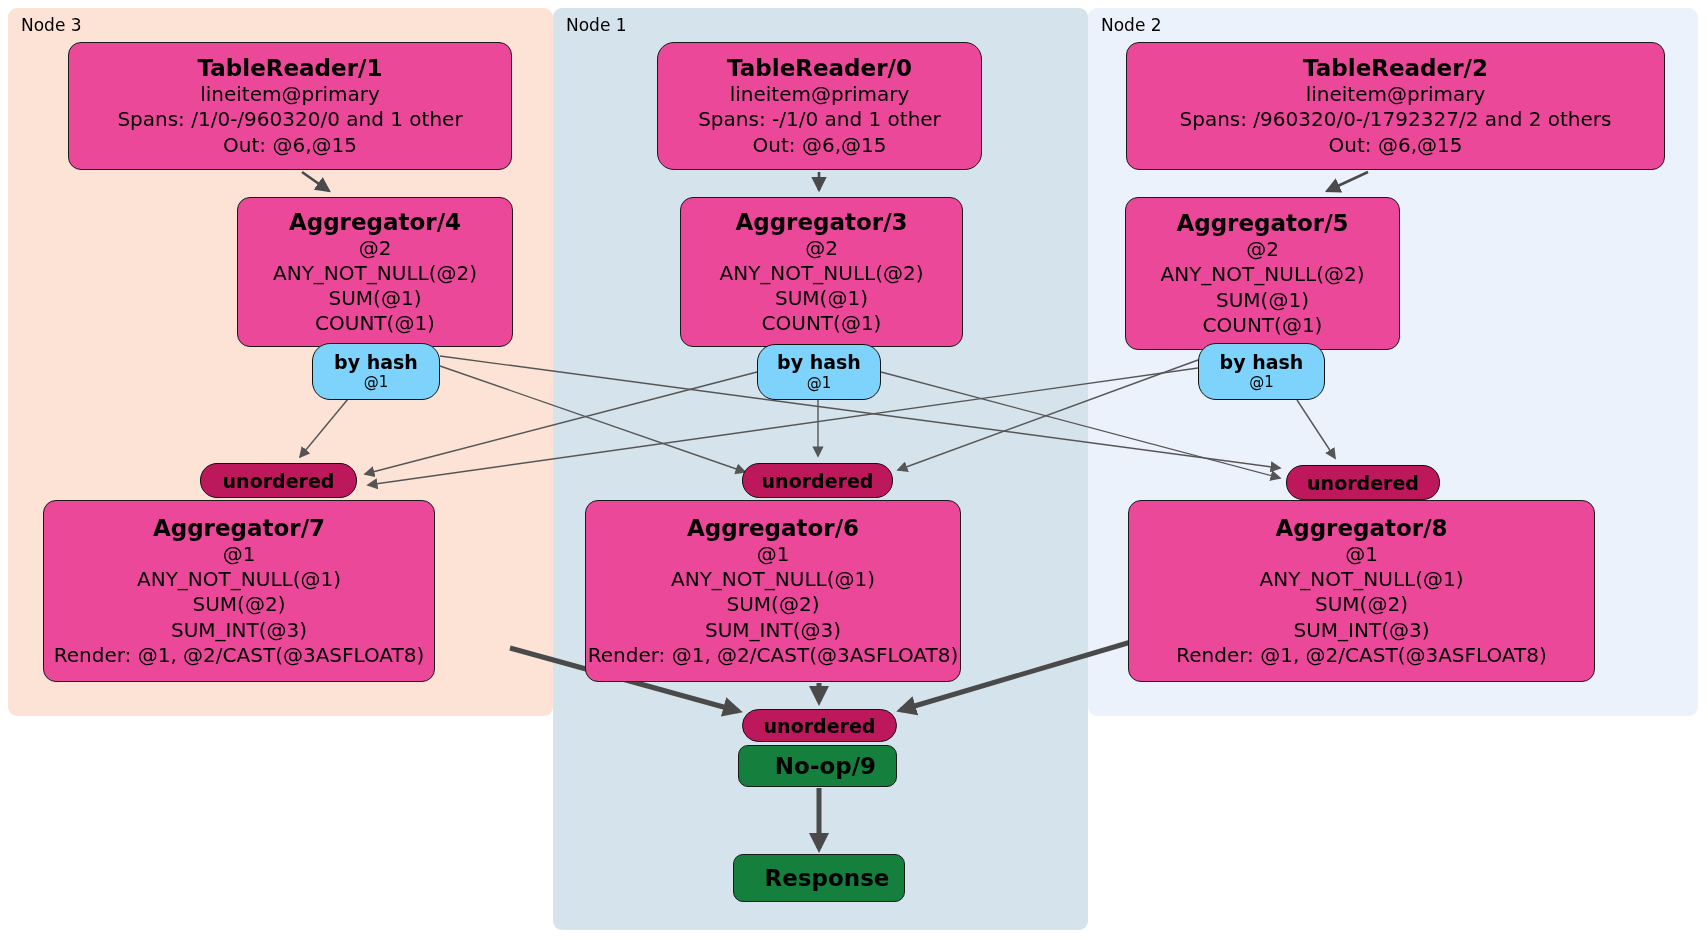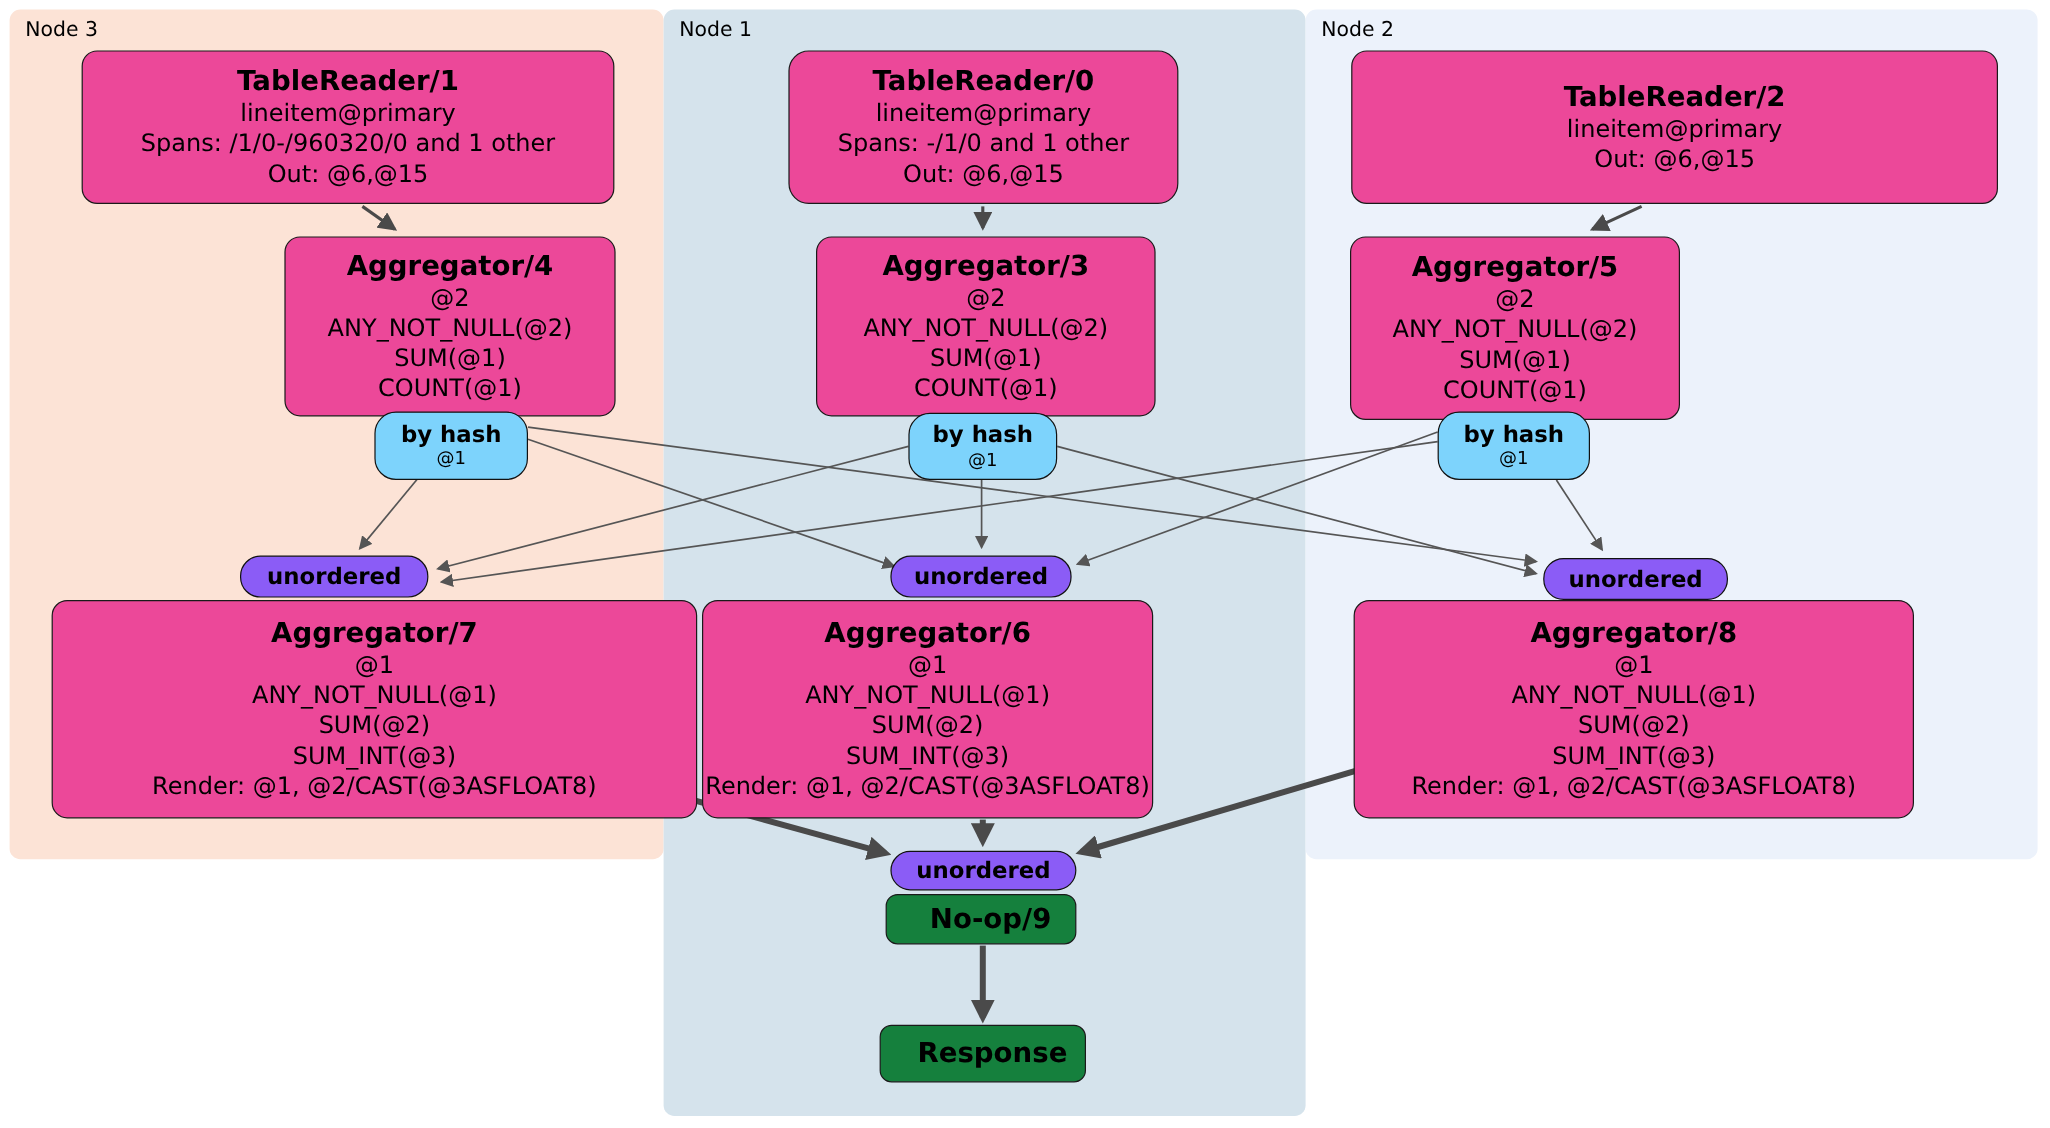--- a/index.html
+++ b/index.html
@@ -23,21 +23,21 @@
   .box-line{font-size:20px;line-height:1.26;white-space:nowrap;}
   .router{
     position:absolute;z-index:4;box-sizing:border-box;
     background:#7dd3fc;border:1.7px solid #111;border-radius:18px;
     display:flex;flex-direction:column;justify-content:center;align-items:center;
   }
   .router-label{font-size:19px;font-weight:700;line-height:1.15;}
   .router-detail{font-size:15px;line-height:1.2;}
   .sync{
     position:absolute;z-index:4;box-sizing:border-box;
-    background:#8b5cf6;border:1.7px solid #111;border-radius:17px;
+    background:#be185d;border:1.7px solid #111;border-radius:17px;
     display:flex;justify-content:center;align-items:center;
     font-size:19px;font-weight:700;
   }
   .small-box{
     position:absolute;z-index:3;box-sizing:border-box;
     background:#15803d;border:1.6px solid #1a1a1a;border-radius:10px;
     display:flex;justify-content:center;align-items:center;
     font-size:23px;font-weight:700;padding-left:16px;
   }
 </style>
@@ -103,20 +103,21 @@
   </div>
   <div class="box" style="left:657px;top:42px;width:325px;height:128px;border-radius:17px;">
     <div class="box-title">TableReader/0</div>
     <div class="box-line">lineitem@primary</div>
     <div class="box-line">Spans: -/1/0 and 1 other</div>
     <div class="box-line">Out: @6,@15</div>
   </div>
   <div class="box" style="left:1126px;top:42px;width:539px;height:128px;">
     <div class="box-title">TableReader/2</div>
     <div class="box-line">lineitem@primary</div>
+    <div class="box-line">Spans: /960320/0-/1792327/2 and 2 others</div>
     <div class="box-line">Out: @6,@15</div>
   </div>
 
   <div class="box" style="left:237px;top:197px;width:276px;height:150px;">
     <div class="box-title">Aggregator/4</div>
     <div class="box-line">@2</div>
     <div class="box-line">ANY_NOT_NULL(@2)</div>
     <div class="box-line">SUM(@1)</div>
     <div class="box-line">COUNT(@1)</div>
   </div>
@@ -145,21 +146,21 @@
   </div>
   <div class="router" style="left:1198px;top:343px;width:127px;height:57px;">
     <div class="router-label">by hash</div>
     <div class="router-detail">@1</div>
   </div>
 
   <div class="sync" style="left:200px;top:463px;width:157px;height:35px;">unordered</div>
   <div class="sync" style="left:742px;top:463px;width:151px;height:35px;">unordered</div>
   <div class="sync" style="left:1286px;top:465px;width:154px;height:35px;">unordered</div>
 
-  <div class="box" style="left:43px;top:500px;width:538px;height:182px;">
+  <div class="box" style="left:43px;top:500px;width:392px;height:182px;">
     <div class="box-title">Aggregator/7</div>
     <div class="box-line">@1</div>
     <div class="box-line">ANY_NOT_NULL(@1)</div>
     <div class="box-line">SUM(@2)</div>
     <div class="box-line">SUM_INT(@3)</div>
     <div class="box-line">Render: @1, @2/CAST(@3ASFLOAT8)</div>
   </div>
   <div class="box" style="left:585px;top:500px;width:376px;height:182px;">
     <div class="box-title">Aggregator/6</div>
     <div class="box-line">@1</div>

